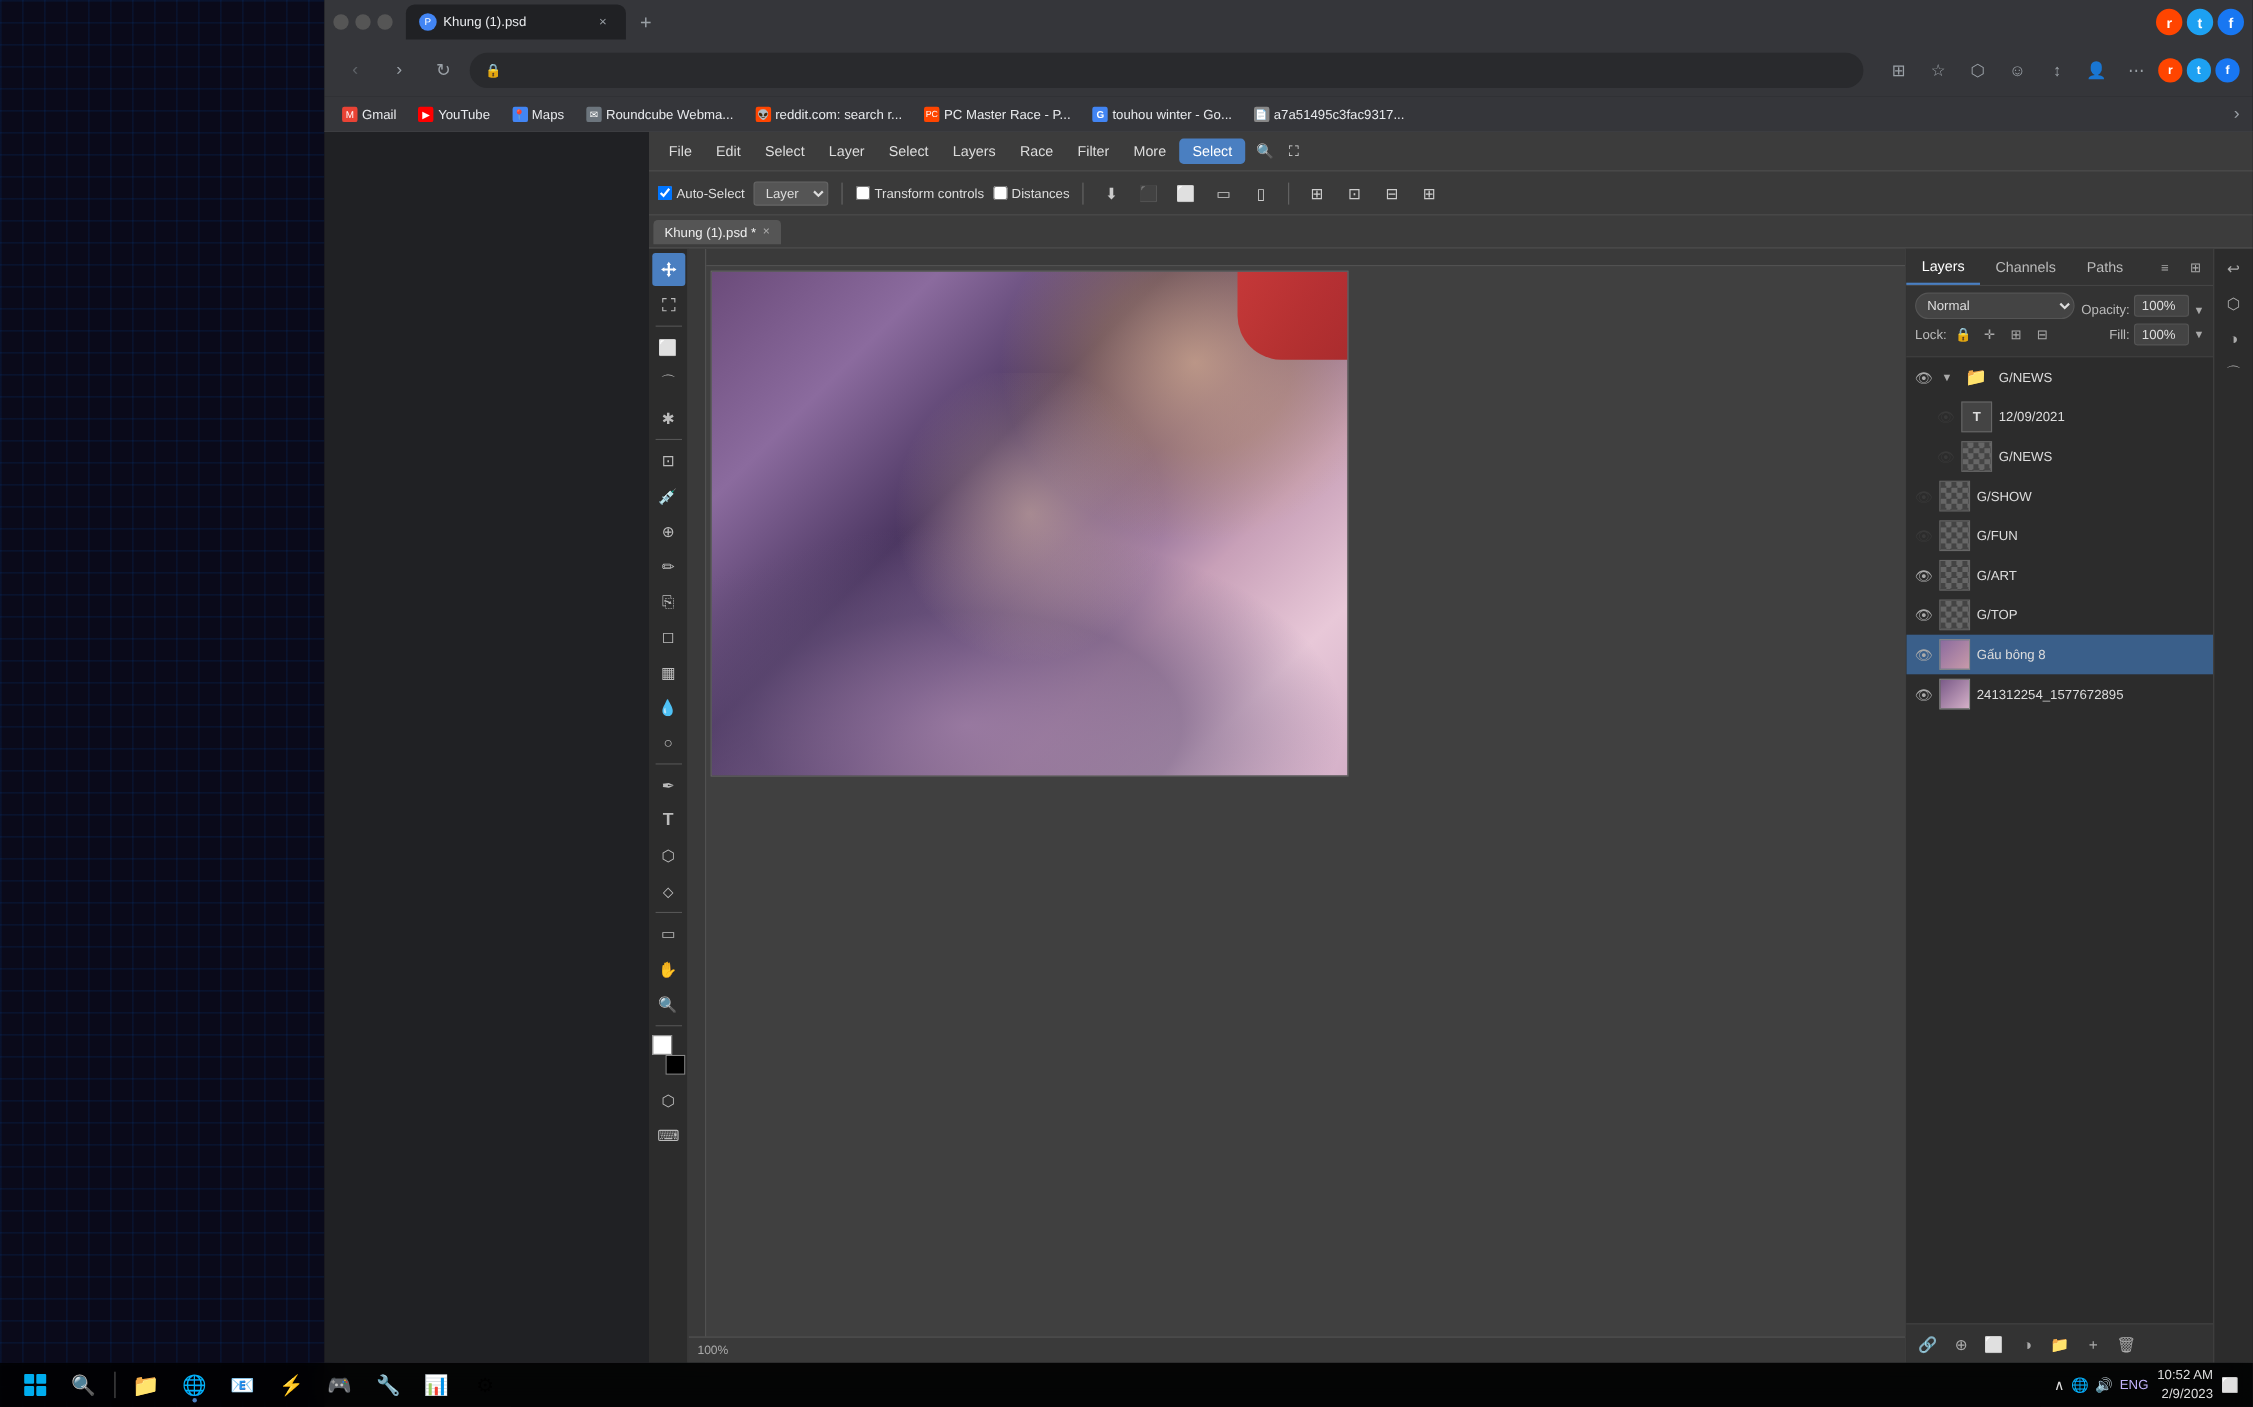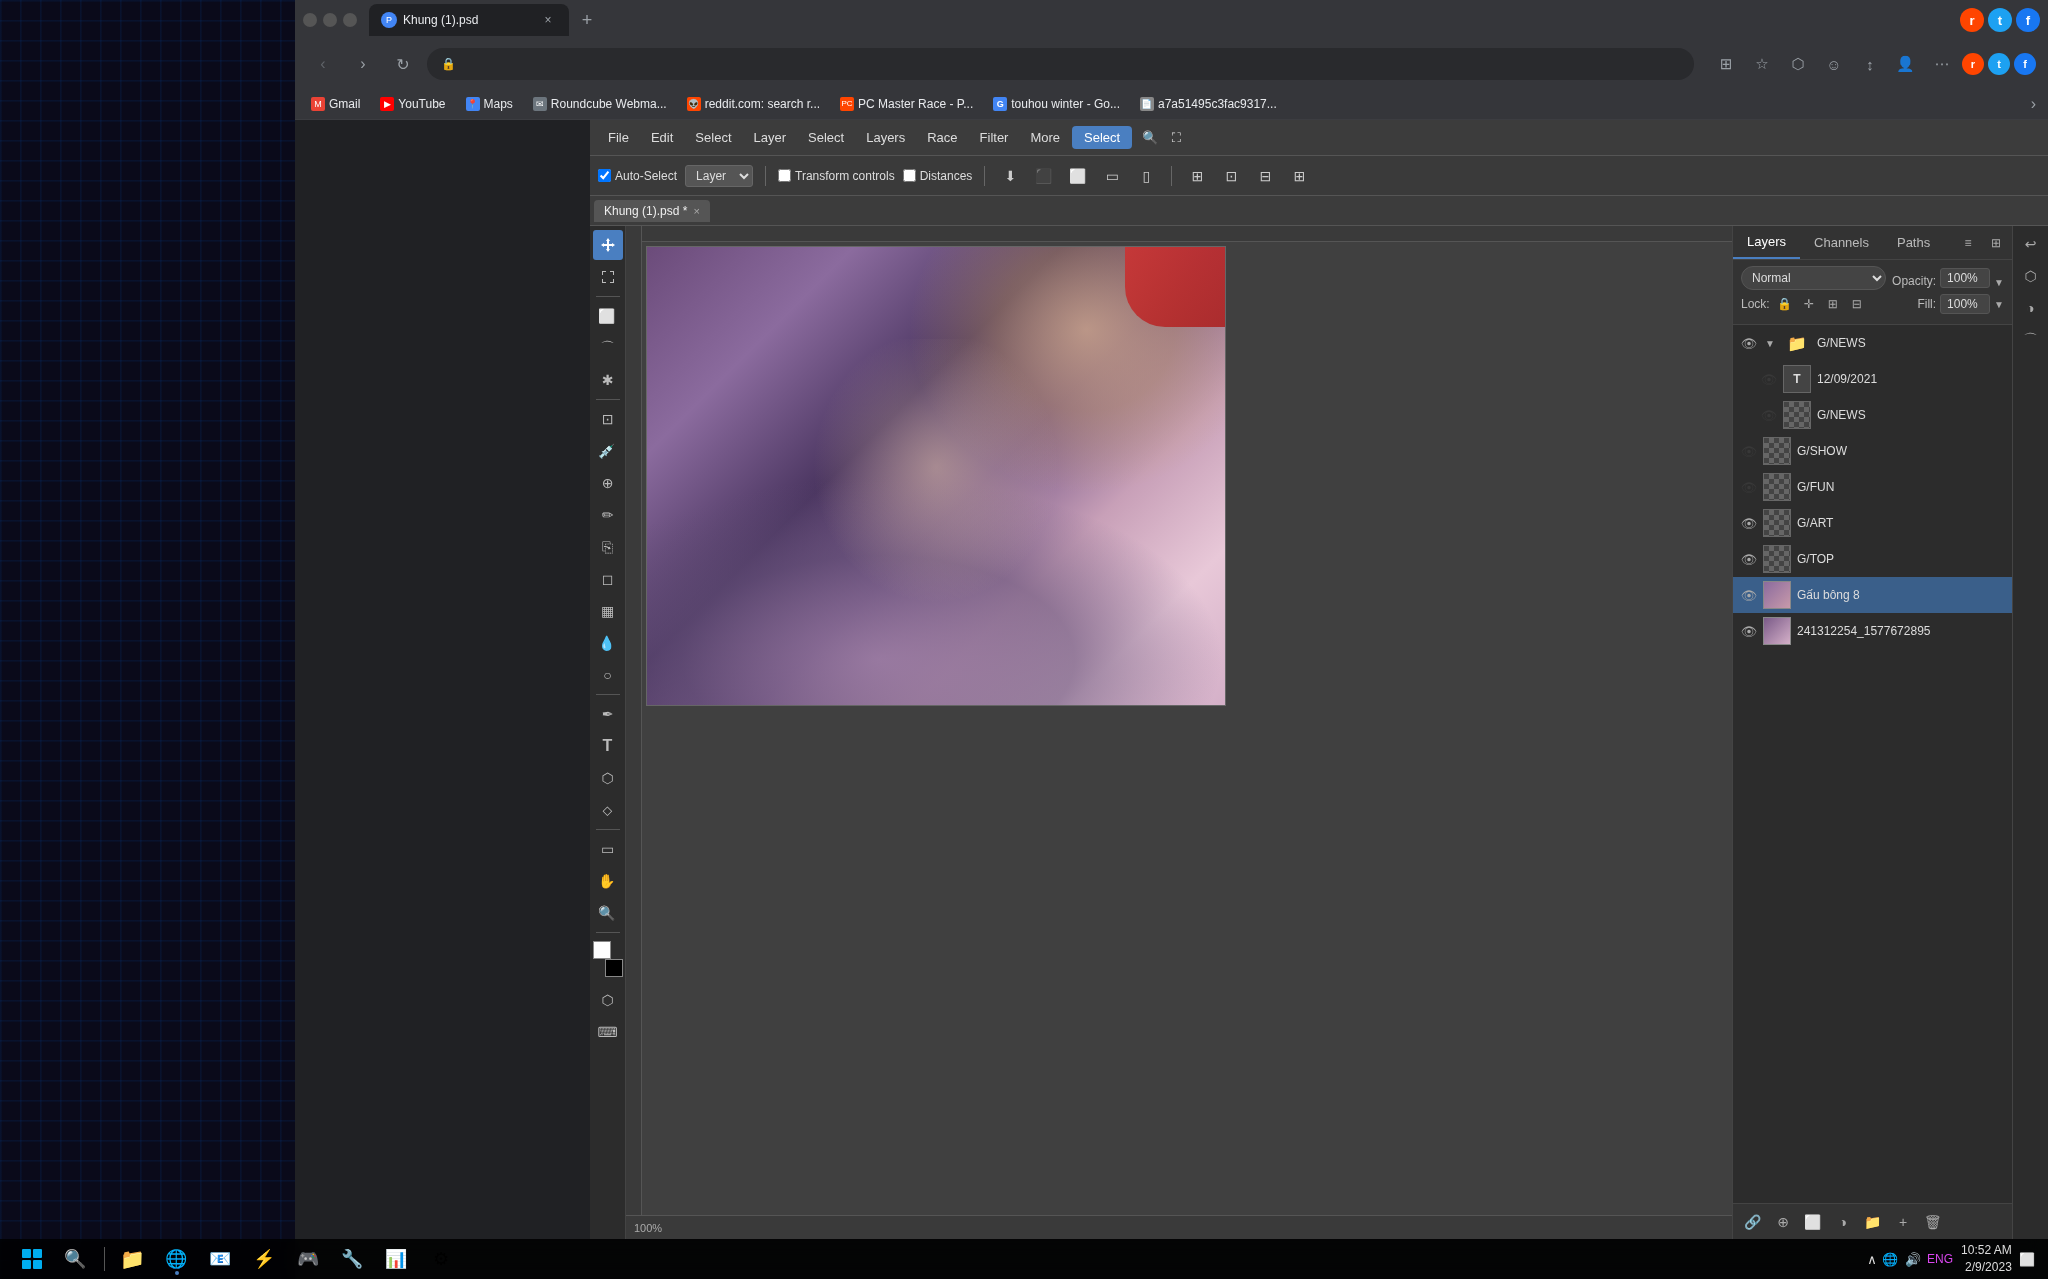--- a/index.html
+++ b/index.html
@@ -510,21 +510,21 @@
 
   <div class="taskbar-app">
     <div style="font-size:18px;">⚙</div>
   </div>
 
   <div class="taskbar-right">
     <div class="sys-tray">
       <span class="sys-icon">∧</span>
       <span class="sys-icon">🌐</span>
       <span class="sys-icon">🔊</span>
-      <span style="color:#d946ef;font-size:12px;">ENG</span>
+      <span style="color:#c4b5fd;font-size:12px;">ENG</span>
     </div>
     <div class="clock">
       <div>10:52 AM</div>
       <div>2/9/2023</div>
     </div>
     <div class="sys-icon">⬜</div>
   </div>
 </div>
 
 </body></html>

